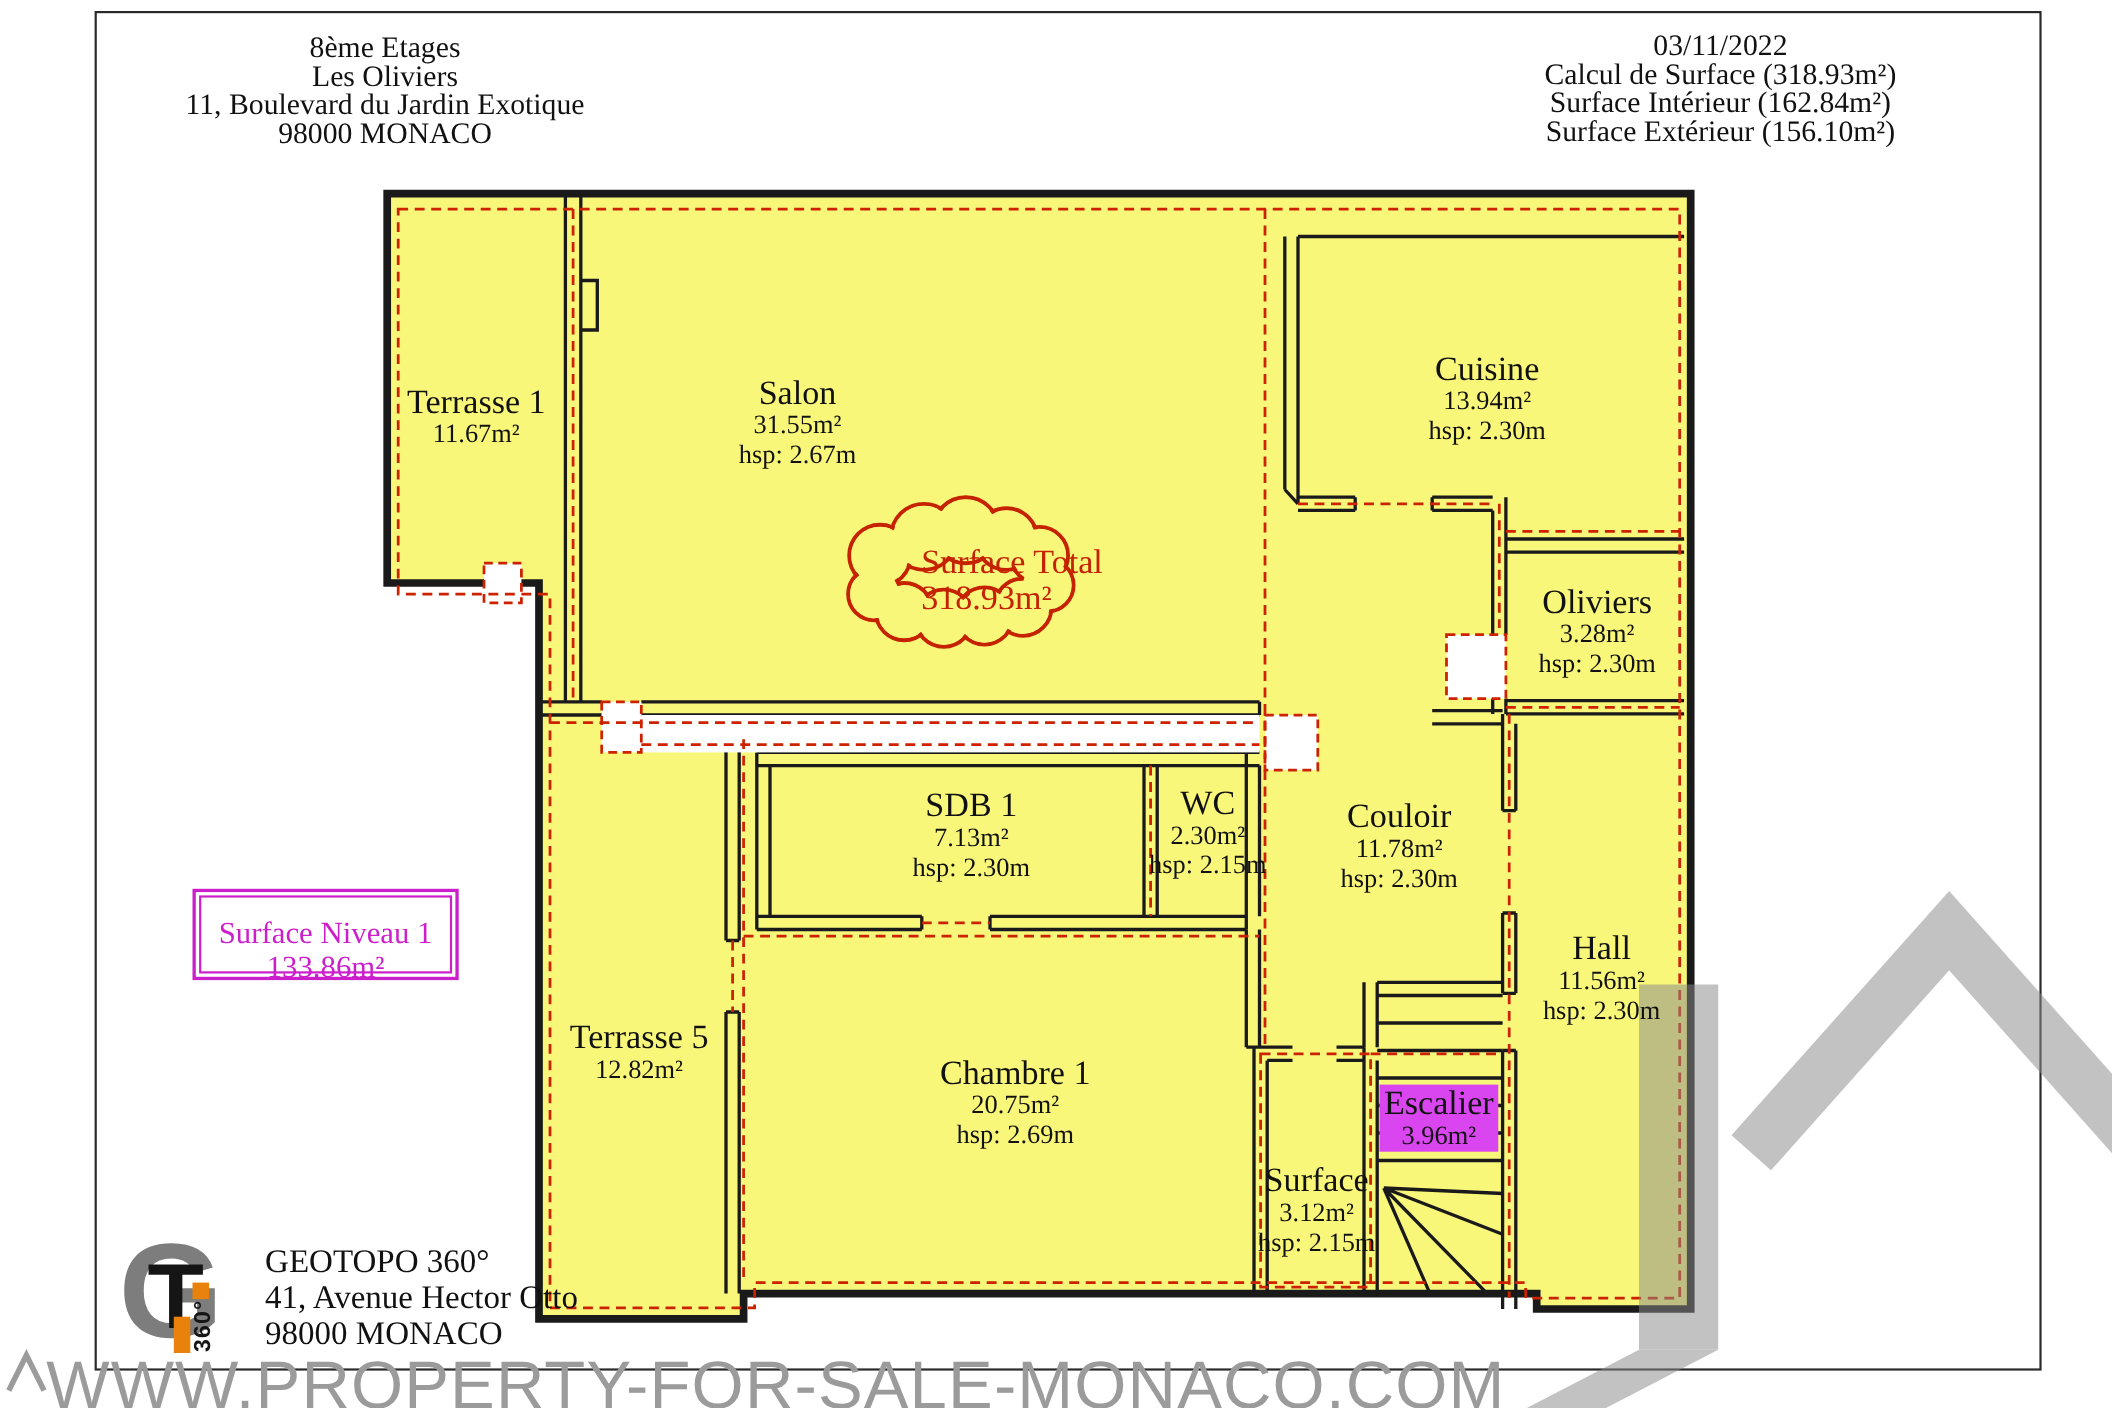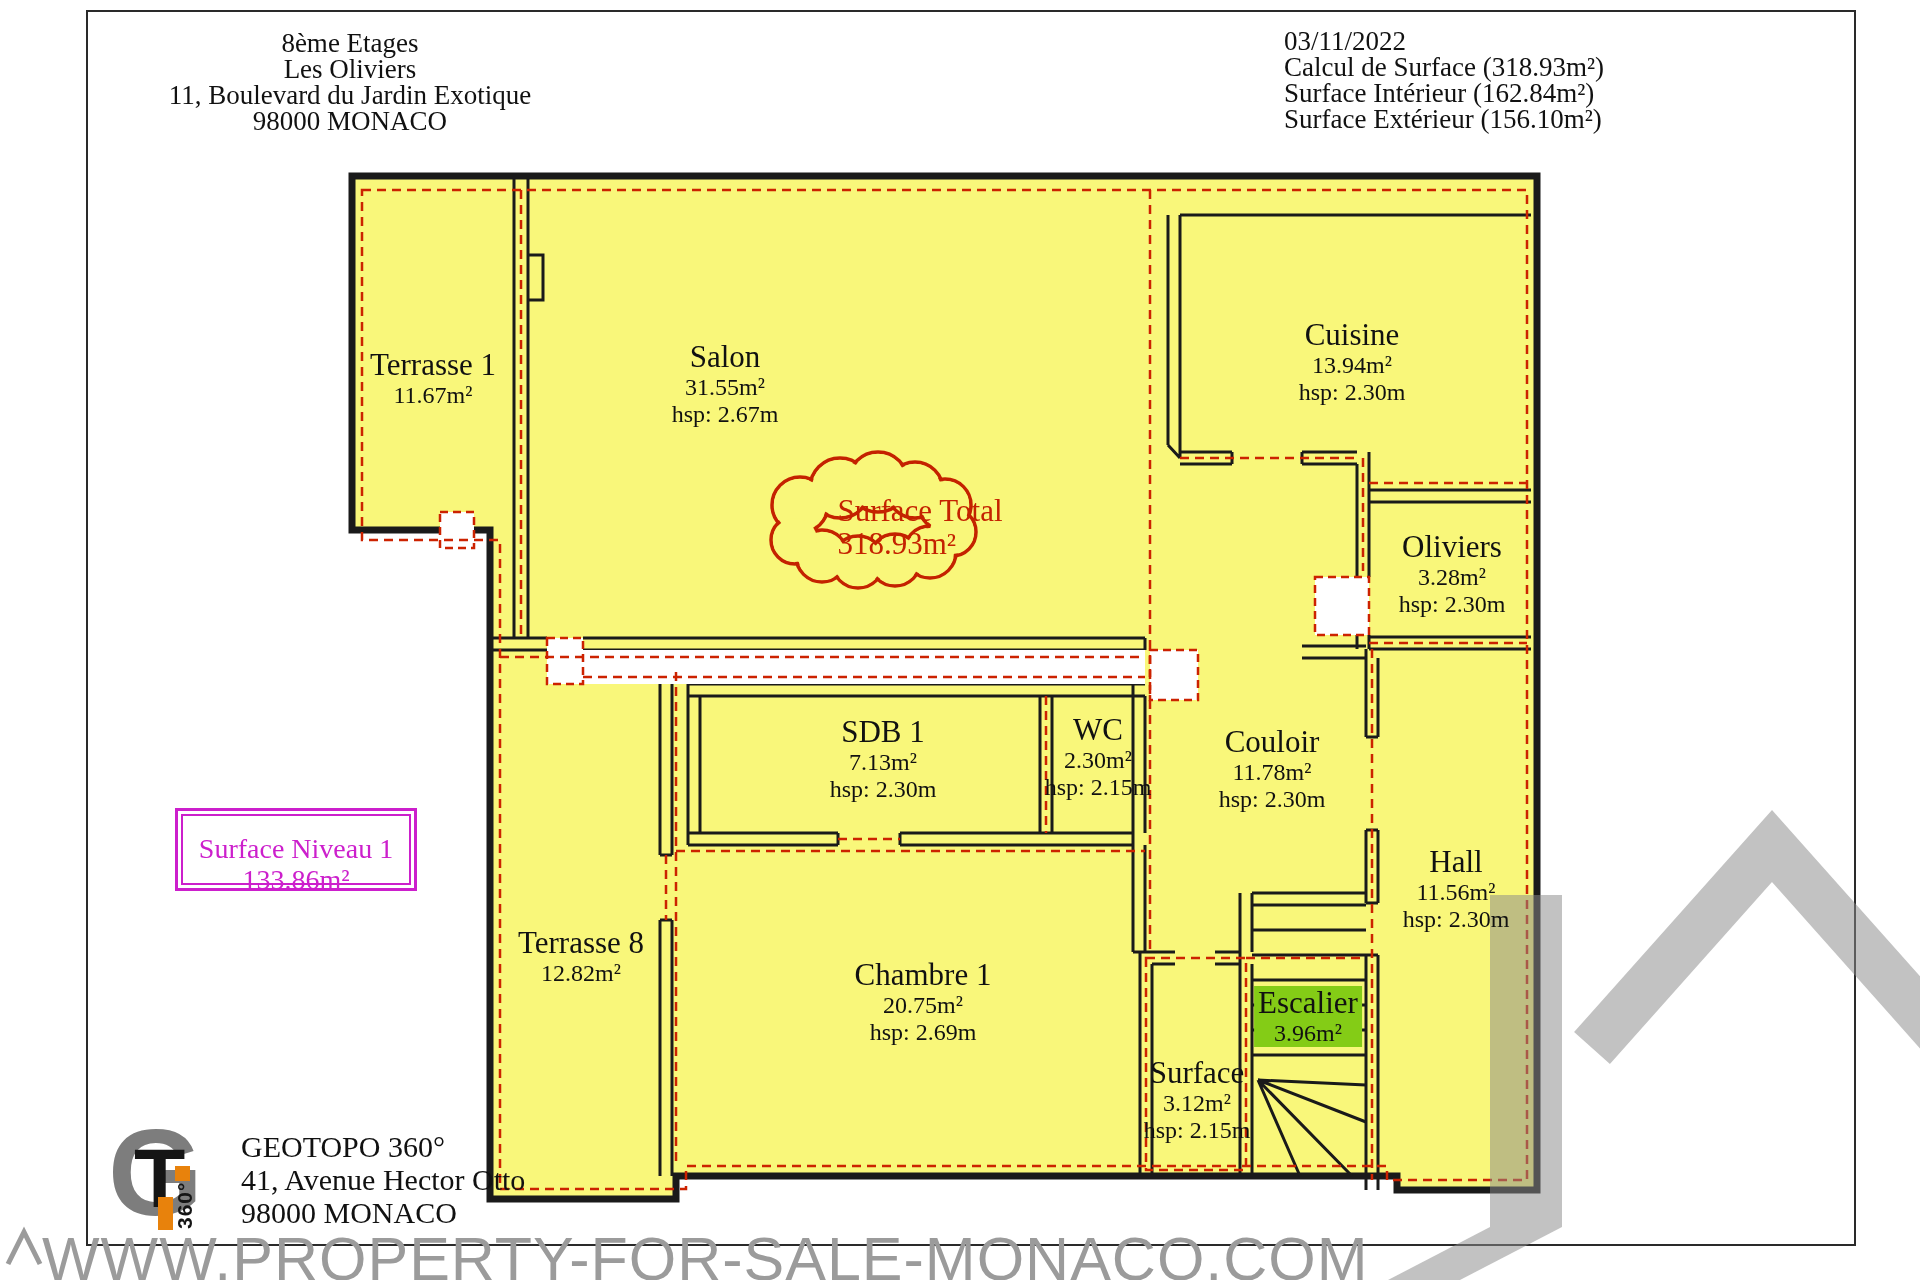--- a/index.html
+++ b/index.html
@@ -3,28 +3,28 @@
 <meta charset="utf-8">
 <style>
   html,body{margin:0;padding:0;background:#ffffff;width:1920px;height:1280px;overflow:hidden;
     font-family:"Liberation Serif", serif;}
   #page{position:relative;width:1920px;height:958px;background:#ffffff;}
   .border-frame{position:absolute;left:86px;top:10px;width:1770px;height:1236px;
     border:2px solid #2a2a2a;box-sizing:border-box;}
   
   .hdr-left{position:absolute;left:120px;top:30px;width:460px;text-align:center;
     font-size:27px;line-height:26px;color:#111;}
-  .hdr-right{position:absolute;right:76px;top:28px;width:560px;text-align:left;
+  .hdr-right{position:absolute;right:76px;top:28px;width:560px;text-align:center;
     font-size:27px;line-height:26px;color:#111;}
   
   .room-label{position:absolute;transform:translateX(-50%);text-align:center;color:#111;white-space:nowrap;}
   .rn{font-size:31px;line-height:34px;}
   .ra{font-size:24px;line-height:27px;}
   .rh{font-size:24px;line-height:27px;}
-  .bg-yellow .rn,.bg-yellow .ra{background:#84cc16;padding:0 4px;}
+  .bg-yellow .rn,.bg-yellow .ra{background:#d946ef;padding:0 4px;}
   
   .cloud-text{position:absolute;left:920px;top:494px;transform:translateX(-50%);
     text-align:left;color:#c42200;white-space:nowrap;}
   .cloud-text .l1{font-size:31px;line-height:33px;}
   .cloud-text .l2{font-size:31px;line-height:33px;}
   
   .niveau-box{position:absolute;left:175px;top:808px;width:242px;height:83px;
     border:3px solid #cc1fcc;box-sizing:border-box;}
   .niveau-inner{position:absolute;left:3px;top:3px;right:3px;bottom:3px;
     border:2px solid #cc1fcc;box-sizing:border-box;text-align:center;color:#cc1fcc;
@@ -209,21 +209,21 @@
     <div class="rn">Couloir</div>
     <div class="ra">11.78m²</div>
     <div class="rh">hsp: 2.30m</div>
   </div>
   <div class="room-label" style="left:1456px;top:845px">
     <div class="rn">Hall</div>
     <div class="ra">11.56m²</div>
     <div class="rh">hsp: 2.30m</div>
   </div>
   <div class="room-label" style="left:581px;top:926px">
-    <div class="rn">Terrasse 8</div>
+    <div class="rn">Terrasse 5</div>
     <div class="ra">12.82m²</div>
   </div>
   <div class="room-label" style="left:923px;top:958px">
     <div class="rn">Chambre 1</div>
     <div class="ra">20.75m²</div>
     <div class="rh">hsp: 2.69m</div>
   </div>
   <div class="room-label" style="left:1197px;top:1056px">
     <div class="rn">Surface</div>
     <div class="ra">3.12m²</div>

